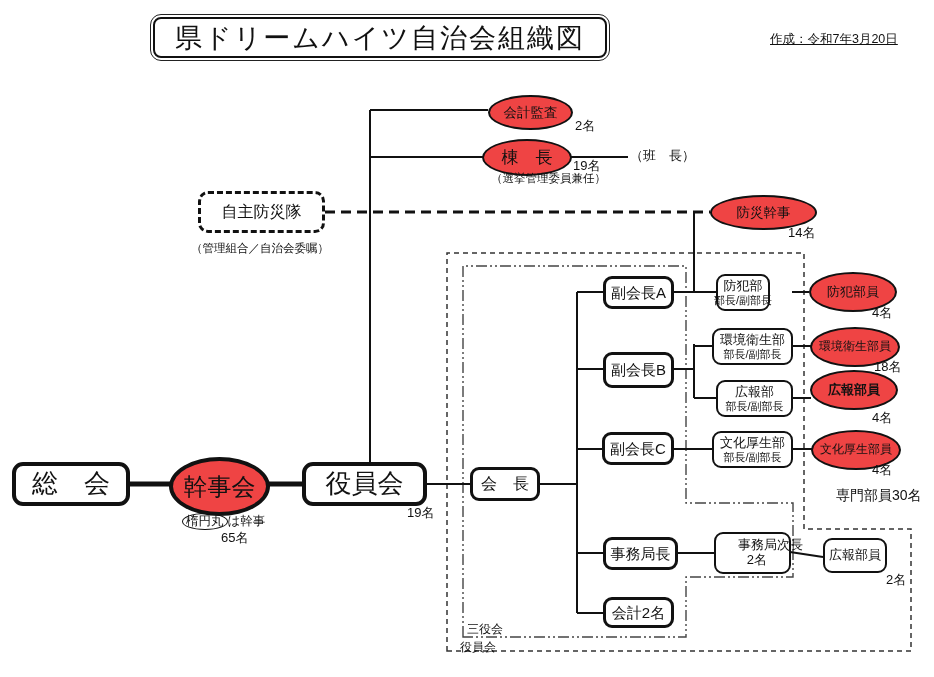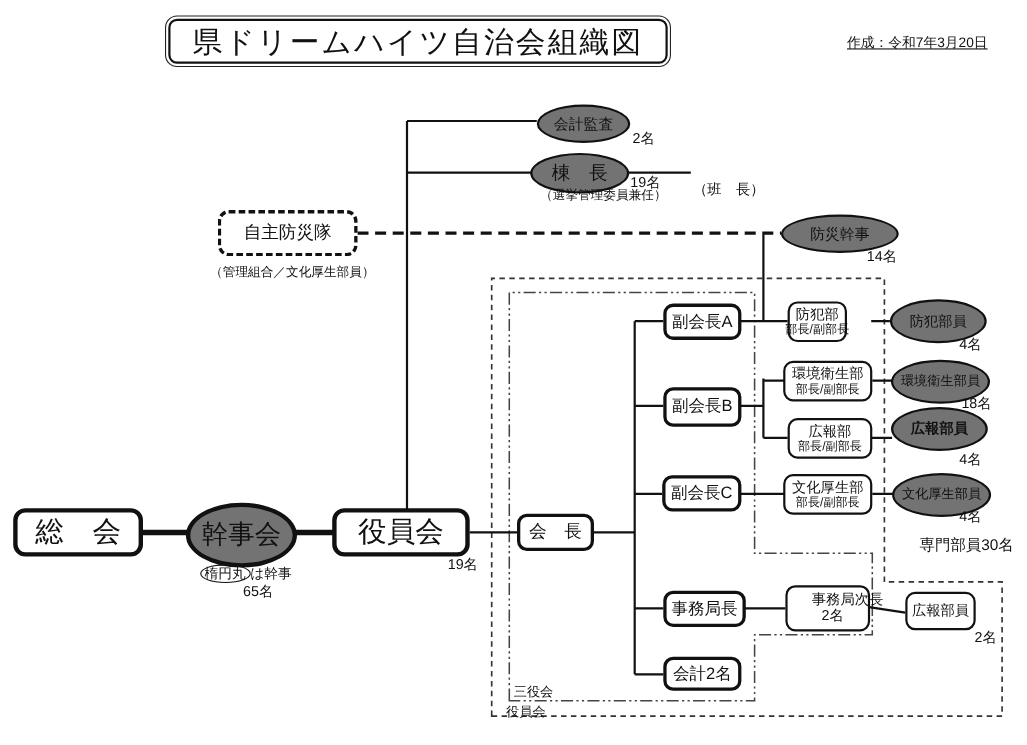--- a/index.html
+++ b/index.html
@@ -3,21 +3,21 @@
 <meta charset="utf-8">
 <style>
   html,body{margin:0;padding:0;background:#fff;}
   .page{position:relative;width:934px;height:677px;background:#fff;overflow:hidden;
         font-family:"Liberation Sans",sans-serif;color:#111;}
   .abs{position:absolute;box-sizing:border-box;}
   svg.wires{position:absolute;left:0;top:0;z-index:1;}
   .lbl{white-space:nowrap;line-height:1.15;}
   .box{border-style:solid;border-color:#111;background:#fff;display:flex;flex-direction:column;
        align-items:center;justify-content:center;border-radius:9px;z-index:2;text-align:center;}
-  .ellipse{border-style:solid;border-color:#111;background:#737373;display:flex;align-items:center;
+  .ellipse{border-style:solid;border-color:#111;background:#ef4444;display:flex;align-items:center;
        justify-content:center;border-radius:50%;z-index:2;text-align:center;}
   .note{font-size:11.5px;z-index:3;}
   .count{font-size:13px;z-index:3;}
   .title-outer{left:150px;top:14px;width:460px;height:47px;border:1.5px solid #222;border-radius:11px;
        padding:2px;z-index:2;background:#fff;}
   .title-inner{width:100%;height:100%;border:2.5px solid #111;border-radius:8px;display:flex;
        align-items:center;justify-content:center;font-size:27px;letter-spacing:2px;box-sizing:border-box;}
   .legend-oval{border:1.5px solid #111;border-radius:50%;padding:0 3px 1px 3px;}
   .date{font-size:12.5px;text-decoration:underline;}
 </style>
@@ -54,26 +54,26 @@
   <div class="abs ellipse" style="left:488px;top:95px;width:85px;height:35px;border-width:2px;font-size:13.5px;">
     <span class="lbl">会計監査</span>
   </div>
   <div class="abs lbl count" style="left:575px;top:119px;">2名</div>
 
   <div class="abs ellipse" style="left:482px;top:139px;width:90px;height:37px;border-width:2.5px;font-size:17px;text-align:right;">
     <span class="lbl">棟　長</span>
   </div>
   <div class="abs lbl count" style="left:573px;top:159px;">19名</div>
   <div class="abs lbl note" style="left:491px;top:172px;">（選挙管理委員兼任）</div>
-  <div class="abs lbl" style="left:630px;top:149px;font-size:13px;z-index:3;margin-top:16px;">（班　長）</div>
+  <div class="abs lbl" style="left:630px;top:149px;font-size:13px;z-index:3;">（班　長）</div>
 
   <div class="abs box" style="left:198px;top:191px;width:127px;height:42px;border-width:3px;border-style:dashed;border-radius:10px;font-size:16px;">
     <span class="lbl">自主防災隊</span>
   </div>
-  <div class="abs lbl note" style="left:191px;top:242px;">（管理組合／文化厚生部員）</div>
+  <div class="abs lbl note" style="left:191px;top:242px;">（管理組合／自治会委嘱）</div>
 
   <div class="abs ellipse" style="left:710px;top:195px;width:107px;height:35px;border-width:2px;font-size:13.5px;">
     <span class="lbl">防災幹事</span>
   </div>
   <div class="abs lbl count" style="left:788px;top:226px;">14名</div>
 
   <div class="abs ellipse" style="left:169px;top:457px;width:101px;height:59px;border-width:4.5px;font-size:24px;">
     <span class="lbl">幹事会</span>
   </div>
 

